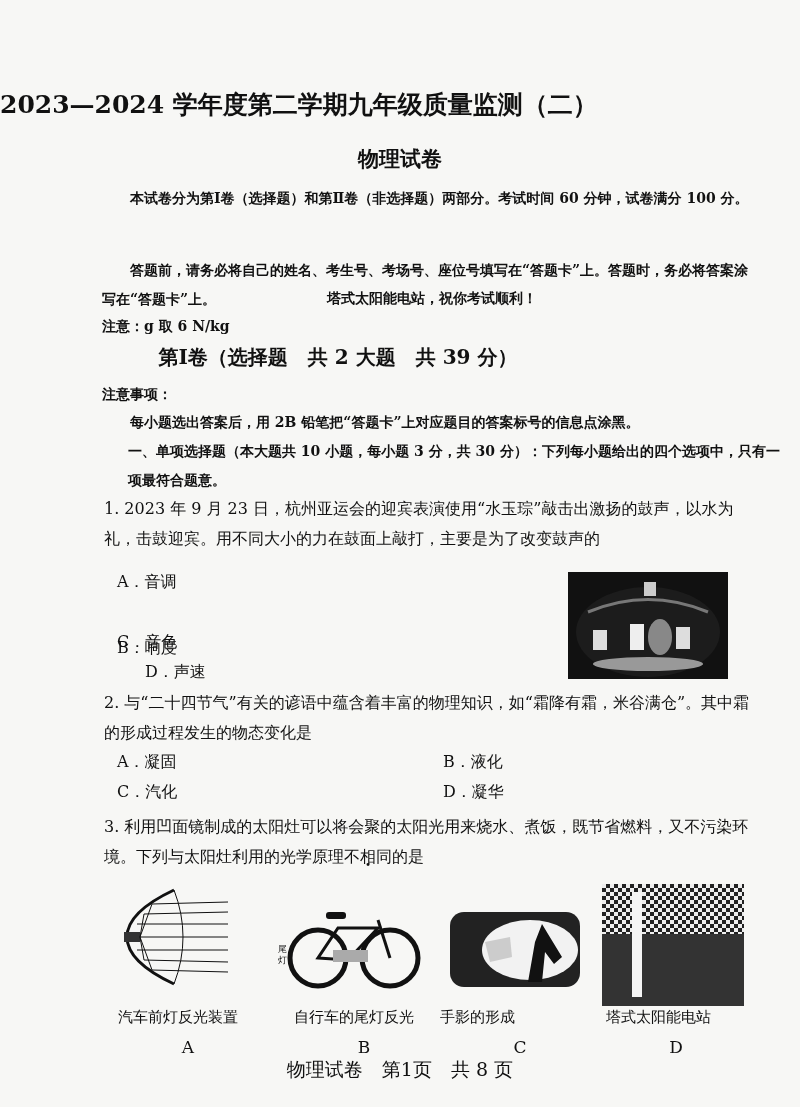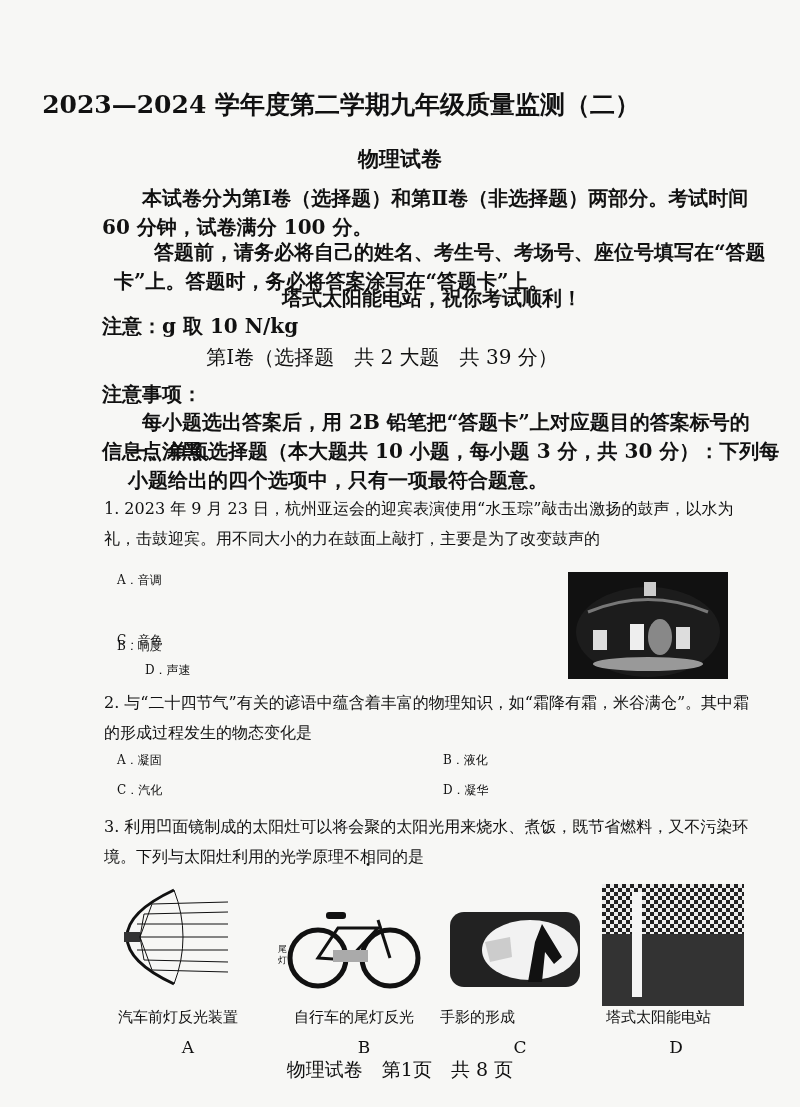--- a/index.html
+++ b/index.html
@@ -3,44 +3,44 @@
 <meta charset="utf-8">
 <style>
   html, body { margin:0; padding:0; }
   body {
     width:800px; height:1107px; overflow:hidden;
     background:#f7f7f5; color:#111;
     font-family:"DejaVu Serif","Liberation Serif",serif;
     position:relative;
   }
   .abs { position:absolute; }
-  .title { top:88px; left:0; width:640px; text-align:right; font-size:25px; font-weight:bold; letter-spacing:0px; }
+  .title { top:88px; left:0; width:640px; text-align:left; font-size:25px; font-weight:bold; letter-spacing:0px; }
   .subtitle { top:145px; left:0; width:800px; text-align:center; font-size:21px; font-weight:bold; }
-  .intro { left:102px; width:660px; font-size:20px; font-weight:bold; line-height:29px; }
+  .intro { left:102px; width:660px; font-size:14px; font-weight:bold; line-height:29px; }
   .p-indent { text-indent:2em; }
   .center { text-align:center; }
-  .section-title { top:344px; left:0; width:676px; text-align:center; font-size:20px; font-weight:normal;padding-left:44px; }
+  .section-title { top:344px; left:0; width:676px; text-align:center; font-size:20px; font-weight:bold; }
   .q { left:104px; width:660px; font-size:16px; line-height:30px; }
-  .opt { font-size:12px; }
+  .opt { font-size:16px; }
   .fig-cap { font-size:15px; }
   .fig-letter { font-size:17px; text-align:center; }
   .footer { top:1057px; left:0; width:800px; text-align:center; font-size:19px; }
   .emph { position:relative; }
   .emph::after { content:"·"; position:absolute; left:50%; transform:translateX(-50%); bottom:-14px; font-size:16px; font-weight:bold; }
 </style>
 </head>
 <body>
 
 <div class="abs title">2023—2024 学年度第二学期九年级质量监测（二）</div>
 <div class="abs subtitle">物理试卷</div>
 
 <div class="abs intro p-indent" style="top:184px;">本试卷分为第Ⅰ卷（选择题）和第Ⅱ卷（非选择题）两部分。考试时间 60 分钟，试卷满分 100 分。</div>
-<div class="abs intro p-indent" style="top:238px;margin-left:12px;">答题前，请务必将自己的姓名、考生号、考场号、座位号填写在“答题卡”上。答题时，务必将答案涂写在“答题卡”上。</div>
+<div class="abs intro p-indent" style="top:256px;">答题前，请务必将自己的姓名、考生号、考场号、座位号填写在“答题卡”上。答题时，务必将答案涂写在“答题卡”上。</div>
 <div class="abs intro center" style="top:284px; left:102px; width:660px;">塔式太阳能电站，祝你考试顺利！</div>
-<div class="abs intro" style="top:312px; left:102px;">注意：g 取 10 N/kg</div>
+<div class="abs intro" style="top:312px; left:102px;">注意：g 取 6 N/kg</div>
 
 <div class="abs section-title">第Ⅰ卷（选择题　共 2 大题　共 39 分）</div>
 <div class="abs intro" style="top:380px;">注意事项：</div>
 <div class="abs intro p-indent" style="top:408px;">每小题选出答案后，用 2B 铅笔把“答题卡”上对应题目的答案标号的信息点涂黑。</div>
 <div class="abs intro" style="top:437px;margin-left:26px;">一、单项选择题（本大题共 10 小题，每小题 3 分，共 30 分）：下列每小题给出的四个选项中，只有一项最符合题意。</div>
 
 <div class="abs q" style="top:494px;">1. 2023 年 9 月 23 日，杭州亚运会的迎宾表演使用“水玉琮”敲击出激扬的鼓声，以水为礼，击鼓迎宾。用不同大小的力在鼓面上敲打，主要是为了改变鼓声的</div>
 <div class="abs opt" style="top:572px; left:117px;">A．音调</div>
 <div class="abs opt" style="top:638px; left:117px;">B．响度</div>
 <div class="abs opt" style="top:632px; left:117px;">C．音色</div>

